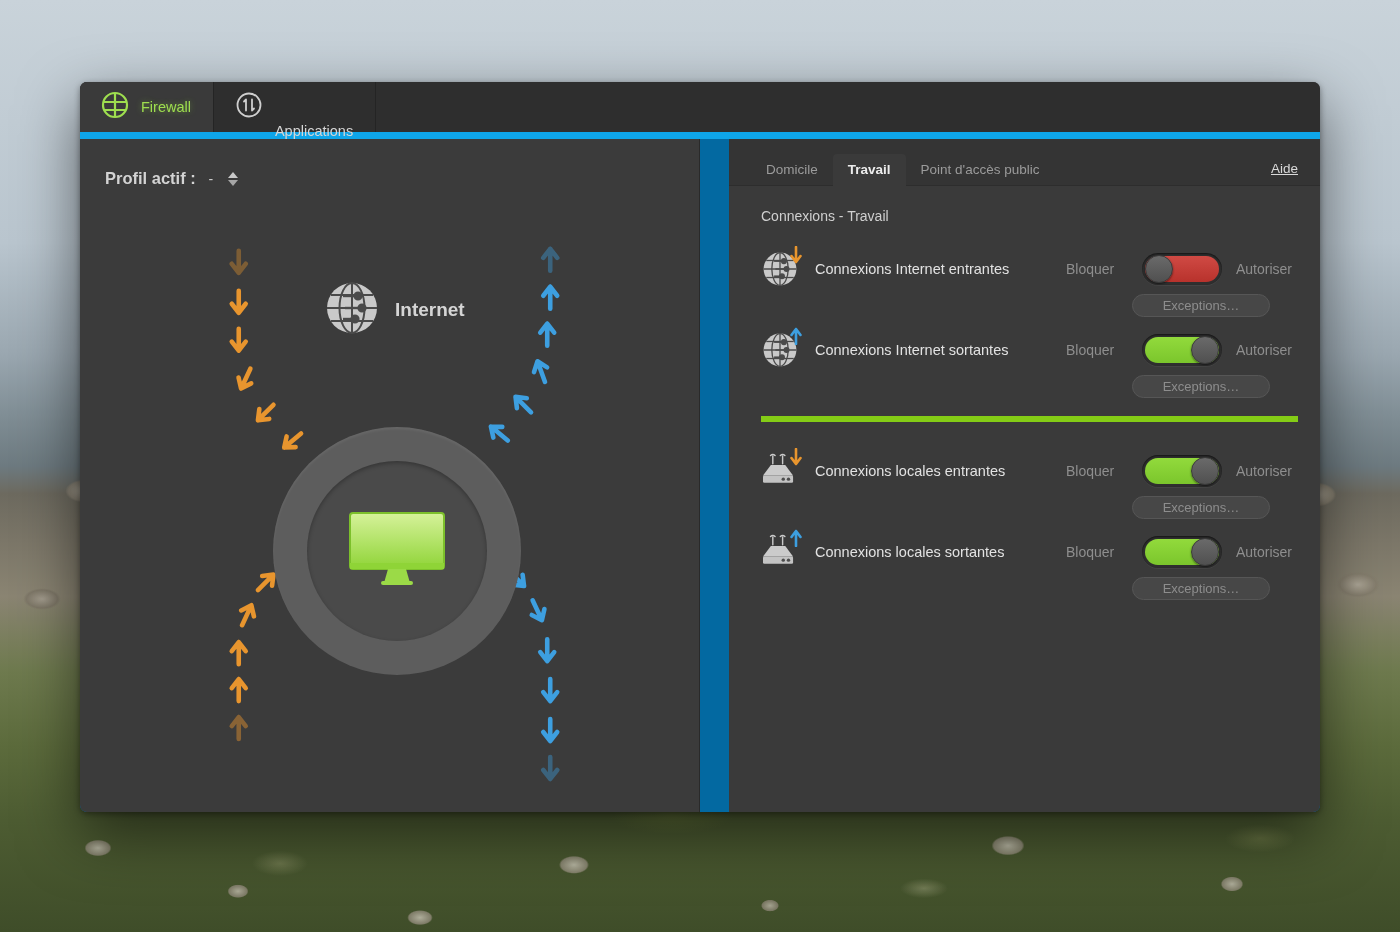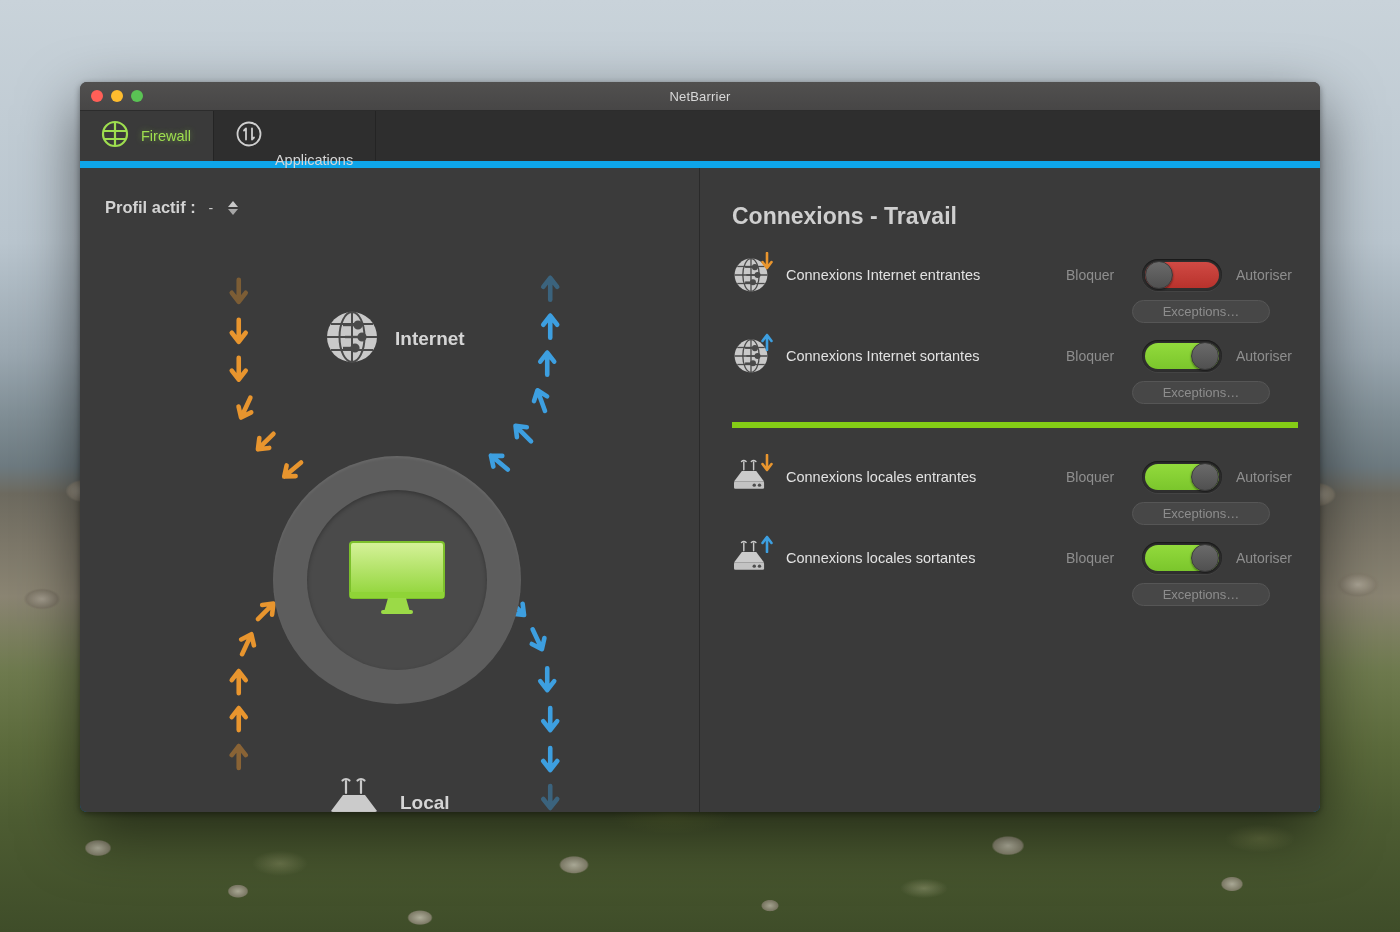--- a/index.html
+++ b/index.html
@@ -132,20 +132,21 @@
   .tbtab.firewall .tlabel { color: #9ede4f; text-shadow: 0 0 6px rgba(150,220,70,.45); }
   .tbtab.apps .tlabel { color: #d6d6d6; margin-top: 47px; }
   .tbfill { flex: 1; }
 
   
   #content {
     flex: 1;
     display: flex;
     min-height: 0;
     background: #0369a1;
+    gap: 29px;
   }
   #left-pane {
     width: 620px;
     background: #3b3b3b;
     border-right: 1px solid #2a2a2a;
     position: relative;
     flex: 0 0 auto;
   }
   #right-pane {
     flex: 1;
@@ -262,25 +263,24 @@
     margin-left: auto;
     font-size: 13.5px;
     color: #d9d9d9;
     text-decoration: underline;
     padding-bottom: 9px;
     cursor: default;
   }
 
   #rp-body { flex: 1; padding: 22px 22px 0 32px; overflow: hidden; }
   #rp-title {
-    font-size: 23px;
-    font-weight: bold;
+    font-size: 14px;
+    font-weight: normal;
     color: #cfcfcf;
     margin-bottom: 22px;
-    margin-top: 13px;
   }
 
   .conn-group { }
   .conn-group.second { border-top: 6px solid #84cc16; padding-top: 26px; margin-top: 18px; }
 
   .conn-row { margin-bottom: 10px; }
   .conn-main {
     display: flex;
     align-items: center;
     height: 46px;
@@ -348,28 +348,20 @@
 <body>
 
 <div id="wallpaper">
   <div class="rocks"></div>
   <div class="grass"></div>
   <div class="stones-bottom"></div>
 </div>
 
 <div id="window">
 
-  <div id="titlebar">
-    <div class="traffic-lights">
-      <div class="tl close"></div>
-      <div class="tl min"></div>
-      <div class="tl max"></div>
-    </div>
-    <div id="window-title">NetBarrier</div>
-  </div>
 
   <div id="toolbar">
     <div class="tbtab firewall selected">
       <span>
         <svg width="30" height="30" viewBox="0 0 30 30">
           <circle cx="15" cy="15" r="12" fill="none" stroke="#9ede4f" stroke-width="2.2"></circle>
           <line x1="15" y1="3" x2="15" y2="27" stroke="#9ede4f" stroke-width="2.2"></line>
           <line x1="3" y1="12" x2="27" y2="12" stroke="#9ede4f" stroke-width="2.2"></line>
           <line x1="4" y1="20" x2="26" y2="20" stroke="#9ede4f" stroke-width="2.2"></line>
         </svg>
@@ -464,37 +456,20 @@
               <path d="M22 29 H38" fill="none"></path>
                 <circle cx="39" cy="29" r="3.4"></circle>
               <path d="M20 40 H31" fill="none"></path>
                 <circle cx="32" cy="40" r="3.4"></circle>
             </g>
           </svg>
         </span>
         <span class="nlabel">Internet</span>
       </div>
 
-      <div class="node" id="node-local">
-        <span>
-          <svg width="58" height="52" viewBox="0 0 58 52">
-            <g fill="none" stroke="#c9c9c9" stroke-width="2.2" stroke-linecap="round">
-              <path d="M18 18 V6"></path>
-                <path d="M33 18 V6"></path>
-              <path d="M14.5 5.5 a5 5 0 0 1 7 0"></path>
-              <path d="M29.5 5.5 a5 5 0 0 1 7 0"></path>
-            </g>
-            <path d="M15 20 H37 L49 36 H3 Z" fill="#cbcbcb"></path>
-            <rect x="3" y="36" width="46" height="11" rx="2" fill="#c3c3c3"></rect>
-            <circle cx="34" cy="41.5" r="2.6" fill="#4d4d4d"></circle>
-            <circle cx="42" cy="41.5" r="2.6" fill="#4d4d4d"></circle>
-          </svg>
-        </span>
-        <span class="nlabel">Local</span>
-      </div>
 
       <div id="center-hub">
         <div id="hub-outer"></div>
         <div id="hub-inner"></div>
         <span id="hub-mac">
           <svg width="102" height="76" viewBox="0 0 102 76">
             <defs>
               <linearGradient id="macg" x1="0" y1="0" x2="0" y2="1">
                 <stop offset="0%" stop-color="#d6f29a"></stop>
                 <stop offset="100%" stop-color="#8fd437"></stop>
@@ -504,20 +479,26 @@
             <rect x="4" y="52" width="94" height="6" fill="#8fd437"></rect>
             <path d="M42 58 L60 58 L64 72 L38 72 Z" fill="#9bda47"></path>
             <rect x="35" y="70" width="32" height="4" rx="2" fill="#9bda47"></rect>
           </svg>
         </span>
       </div>
     </div>
 
     <div id="right-pane">
 
+      <div id="rp-tabs">
+        <div class="rtab">Domicile</div>
+        <div class="rtab active">Travail</div>
+        <div class="rtab">Point d'accès public</div>
+        <div id="help-link">Aide</div>
+      </div>
 
       <div id="rp-body">
         <div id="rp-title">Connexions - Travail</div>
 
         <div class="conn-group">
 
           <div class="conn-row">
             <div class="conn-main">
               <div class="conn-icon">
                 <span class="badge-wrap">

